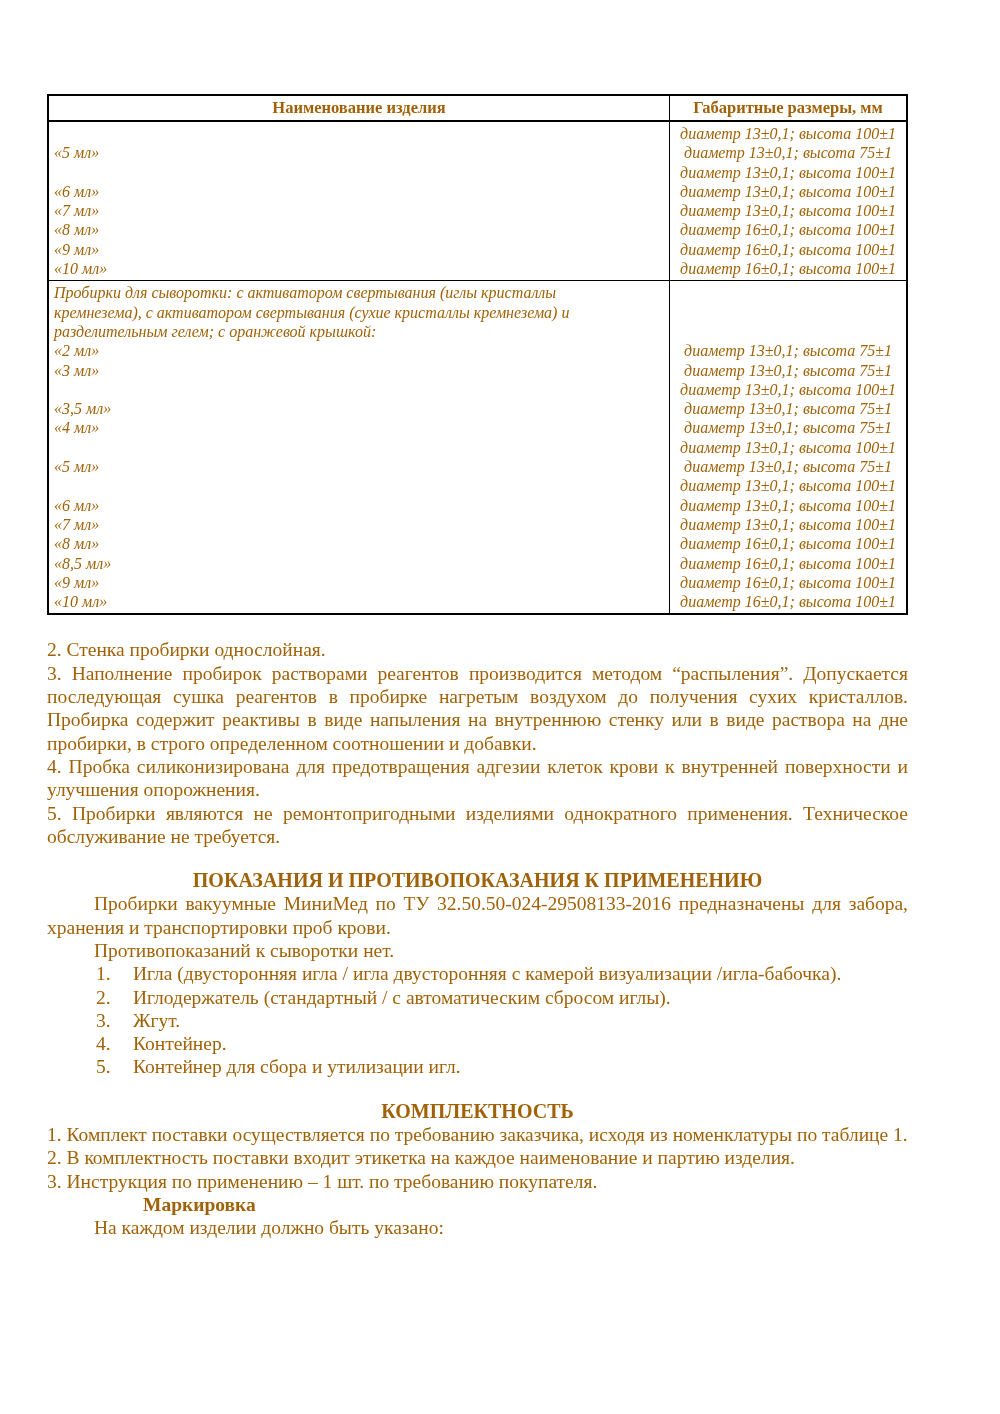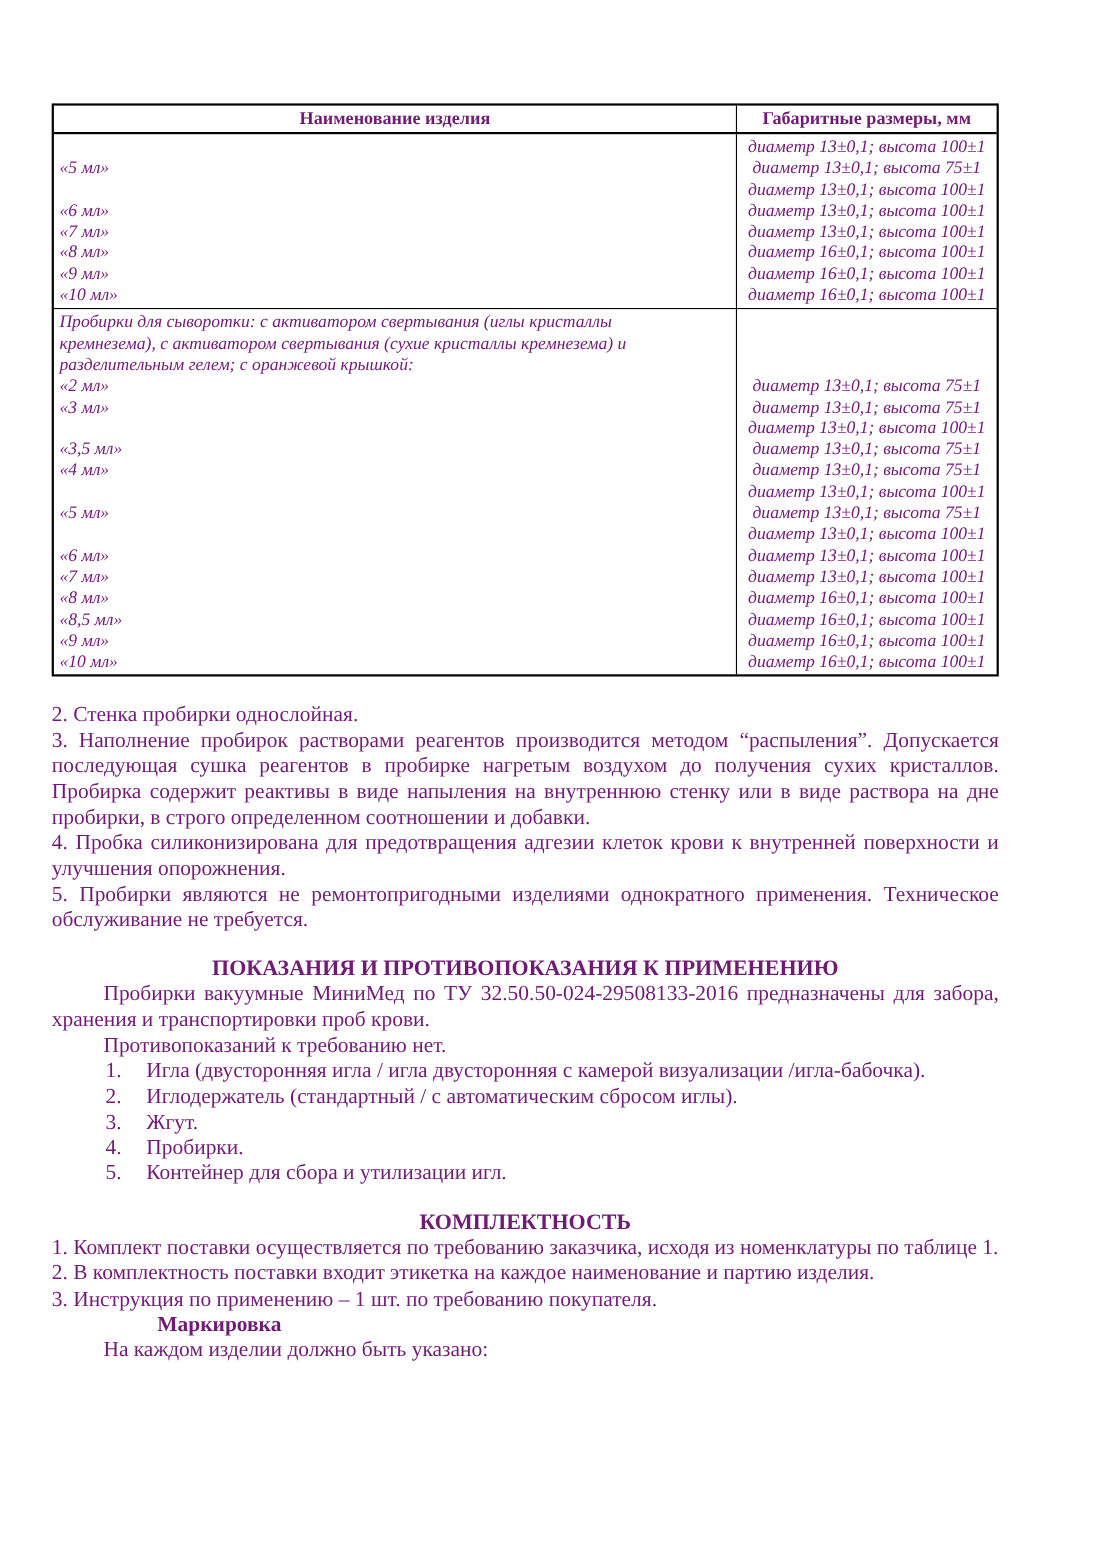--- a/index.html
+++ b/index.html
@@ -1,21 +1,21 @@
 <!DOCTYPE html>
 <html><head>
 <meta charset="utf-8">
 <style>
   html, body { margin: 0; padding: 0; background: #ffffff; }
   .page {
     position: relative;
     width: 1000px;
     height: 1414px;
     background: #ffffff;
-    color: #701a75;
+    color: #a16207;
     font-family: "Liberation Serif", "DejaVu Serif", serif;
     overflow: hidden;
   }
   .content {
     position: absolute;
     left: 47px;
     top: 94px;
     width: 861px;
   }
 
@@ -157,37 +157,37 @@
     </div>
 
     <div class="bodytext">
       <p class="para">2. Стенка пробирки однослойная.</p>
       <p class="para">3. Наполнение пробирок растворами реагентов производится методом “распыления”. Допускается последующая сушка реагентов в пробирке нагретым воздухом до получения сухих кристаллов. Пробирка содержит реактивы в виде напыления на внутреннюю стенку или в виде раствора на дне пробирки, в строго определенном соотношении и добавки.</p>
       <p class="para">4. Пробка силиконизирована для предотвращения адгезии клеток крови к внутренней поверхности и улучшения опорожнения.</p>
       <p class="para">5. Пробирки являются не ремонтопригодными изделиями однократного применения. Техническое обслуживание не требуется.</p>
 
       <div class="section-title">ПОКАЗАНИЯ И ПРОТИВОПОКАЗАНИЯ К ПРИМЕНЕНИЮ</div>
       <p class="para indent">Пробирки вакуумные МиниМед по ТУ 32.50.50-024-29508133-2016 предназначены для забора, хранения и транспортировки проб крови.</p>
-      <p class="para indent">Противопоказаний к требованию нет.</p>
+      <p class="para indent">Противопоказаний к сыворотки нет.</p>
       <div>
         <div class="list-item">
           <span class="list-num">1.</span>
           <span class="list-text">Игла (двусторонняя игла / игла двусторонняя с камерой визуализации /игла-бабочка).</span>
         </div>
         <div class="list-item">
           <span class="list-num">2.</span>
           <span class="list-text">Иглодержатель (стандартный / с автоматическим сбросом иглы).</span>
         </div>
         <div class="list-item">
           <span class="list-num">3.</span>
           <span class="list-text">Жгут.</span>
         </div>
         <div class="list-item">
           <span class="list-num">4.</span>
-          <span class="list-text">Пробирки.</span>
+          <span class="list-text">Контейнер.</span>
         </div>
         <div class="list-item">
           <span class="list-num">5.</span>
           <span class="list-text">Контейнер для сбора и утилизации игл.</span>
         </div>
       </div>
 
       <div class="section-title">КОМПЛЕКТНОСТЬ</div>
       <p class="para">1. Комплект поставки осуществляется по требованию заказчика, исходя из номенклатуры по таблице 1.</p>
       <p class="para">2. В комплектность поставки входит этикетка на каждое наименование и партию изделия.</p>

